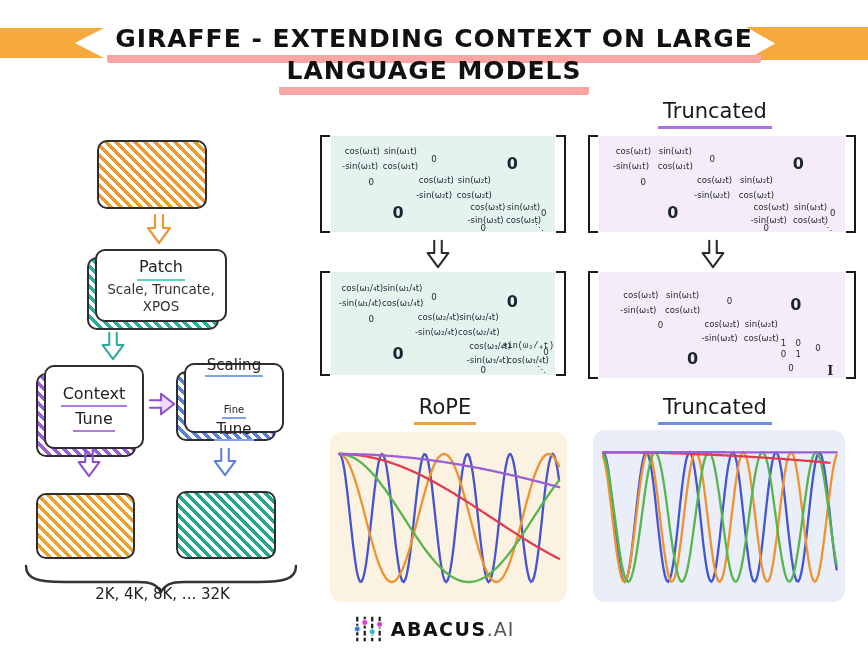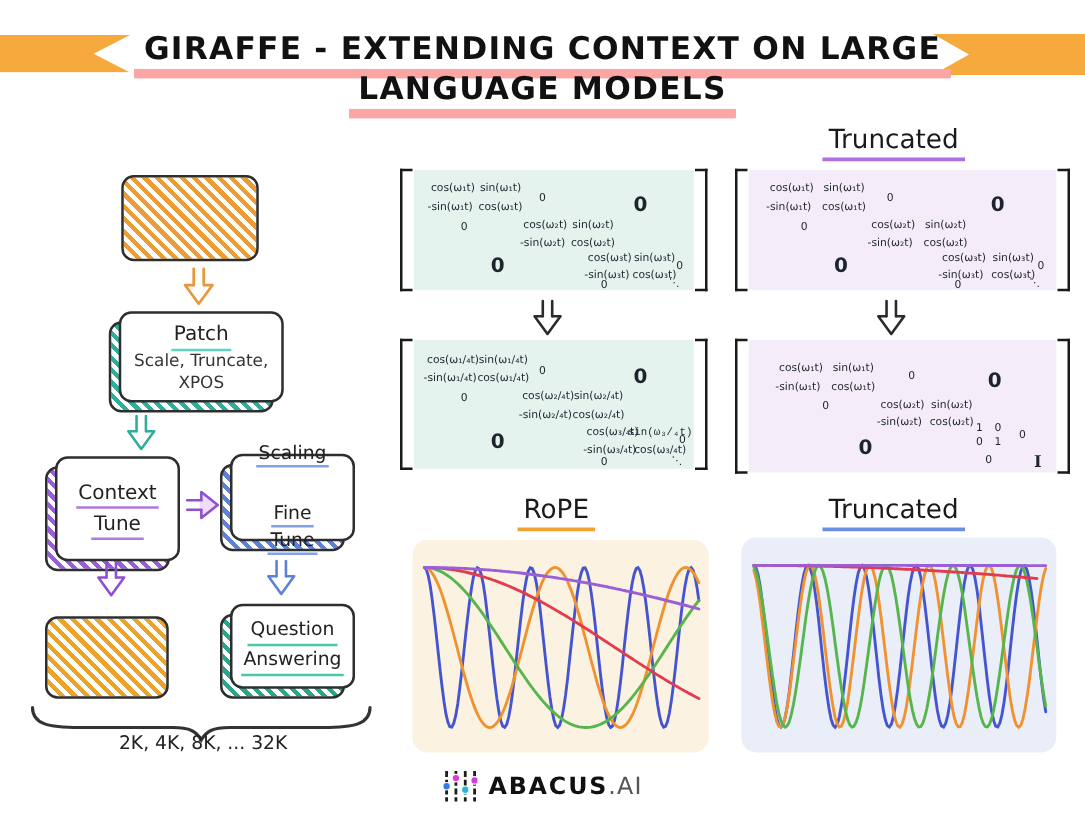--- a/index.html
+++ b/index.html
@@ -116,21 +116,21 @@
       <line x1="12.4" y1="15" x2="19.6" y2="15" stroke="#EEDCFA" stroke-width="3"></line>
       <line x1="12" y1="3" x2="12" y2="15" stroke="#8E4FD0" stroke-width="2.2" stroke-linecap="round"></line>
       <line x1="20" y1="3" x2="20" y2="15" stroke="#8E4FD0" stroke-width="2.2" stroke-linecap="round"></line>
     </g>
   </svg>
 
   <div class="fcbox" style="left:176px;top:363px;width:108px;height:78px;--acc:#5B82D8;--u:#7FA3E8;">
     <div class="fc-sh"></div>
     <div class="fc-in" style="line-height:1.2;">
       <span class="bt" style="font-size:15px;line-height:1.35;">Scaling</span>
-      <span class="bt" style="font-size:15px;line-height:1.35;margin-top:26px;">Fine</span>
+      <span class="bt" style="font-size:10px;line-height:1.35;margin-top:26px;">Fine</span>
       <span class="bt" style="font-size:15px;line-height:1.35;">Tune</span>
     </div>
   </div>
 
   <svg class="arrow" style="left:74px;top:447px;" width="30" height="32" viewBox="0 0 32 34">
     <polygon points="5,16 27,16 16,31" fill="#fff" stroke="#8E4FD0" stroke-width="2.2" stroke-linejoin="round"></polygon>
     <line x1="12.4" y1="16" x2="19.6" y2="16" stroke="#fff" stroke-width="3"></line>
     <line x1="12" y1="3" x2="12" y2="16" stroke="#8E4FD0" stroke-width="2.2" stroke-linecap="round"></line>
     <line x1="20" y1="3" x2="20" y2="16" stroke="#8E4FD0" stroke-width="2.2" stroke-linecap="round"></line>
   </svg>
@@ -141,24 +141,20 @@
     <line x1="12" y1="3" x2="12" y2="16" stroke="#5B82D8" stroke-width="2.2" stroke-linecap="round"></line>
     <line x1="20" y1="3" x2="20" y2="16" stroke="#5B82D8" stroke-width="2.2" stroke-linecap="round"></line>
   </svg>
 
   <div class="fcbox" style="left:36px;top:485px;width:107px;height:74px;--acc:#EAA42E;--u:#F0B13C;">
     <div class="fc-sh"></div>
   </div>
 
   <div class="fcbox" style="left:176px;top:483px;width:108px;height:76px;--acc:#27A78C;--u:#49C9AB;">
     <div class="fc-sh"></div>
-    <div class="fc-in">
-      <span class="bt" style="font-size:15px;">Question</span>
-      <span class="bt" style="font-size:15px;">Answering</span>
-    </div>
   </div>
 
   <svg class="arrow" style="left:22px;top:563px;" width="278" height="32" viewBox="0 0 278 32">
     <path d="M4,3 C4,16 16,19 42,19 L116,19 C130,19 135,22 139,29 C143,22 148,19 162,19 L236,19 C262,19 274,16 274,3" fill="none" stroke="#333" stroke-width="2.5" stroke-linecap="round"></path>
   </svg>
   <div class="range-label">2K, 4K, 8K, ... 32K</div>
 
   <div class="matrix" style="left:320px;top:135px;width:246px;height:98px;--mbg:#E4F3EE;">
     <div class="m-bg"></div>
     <div class="br-l"></div>

